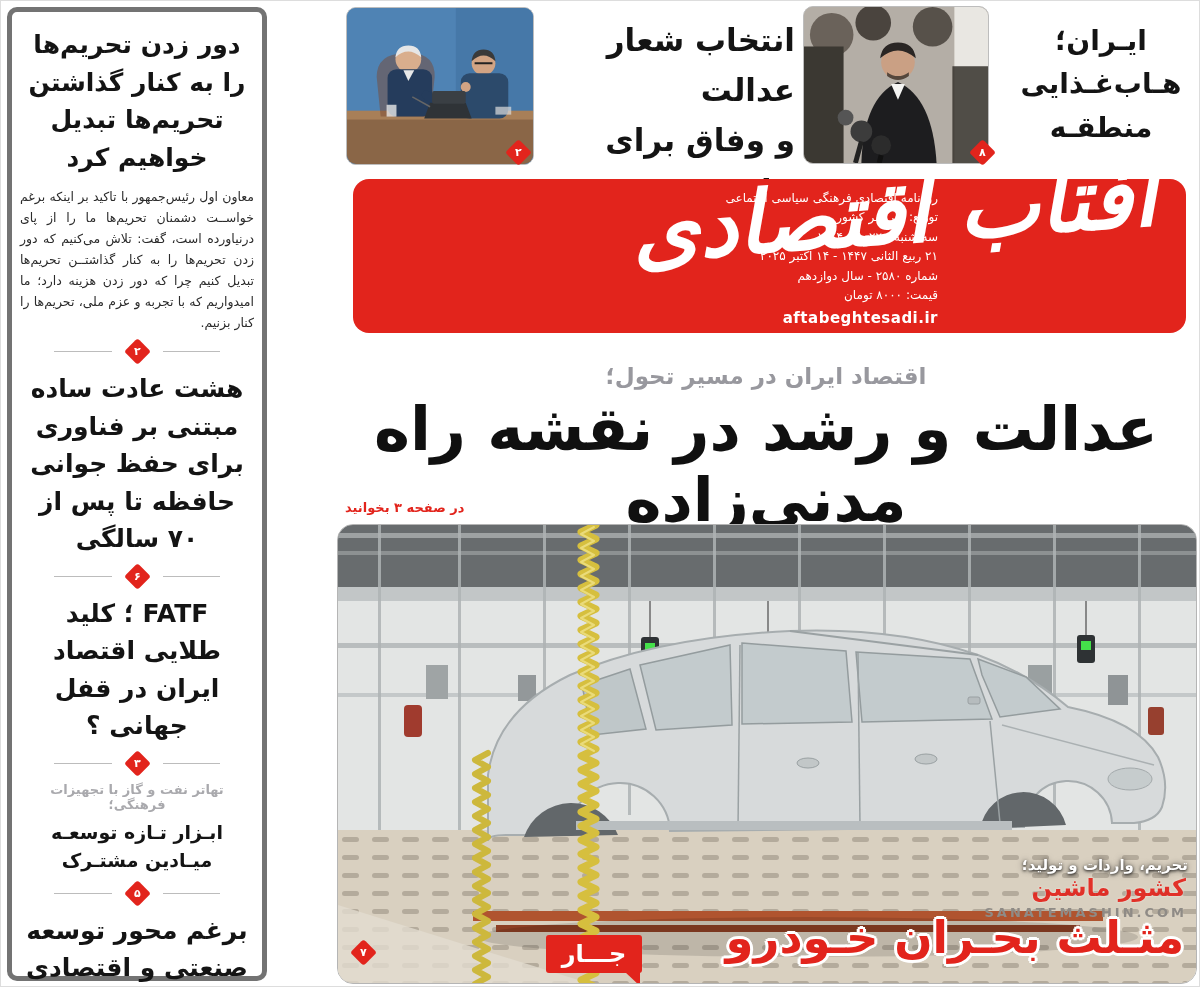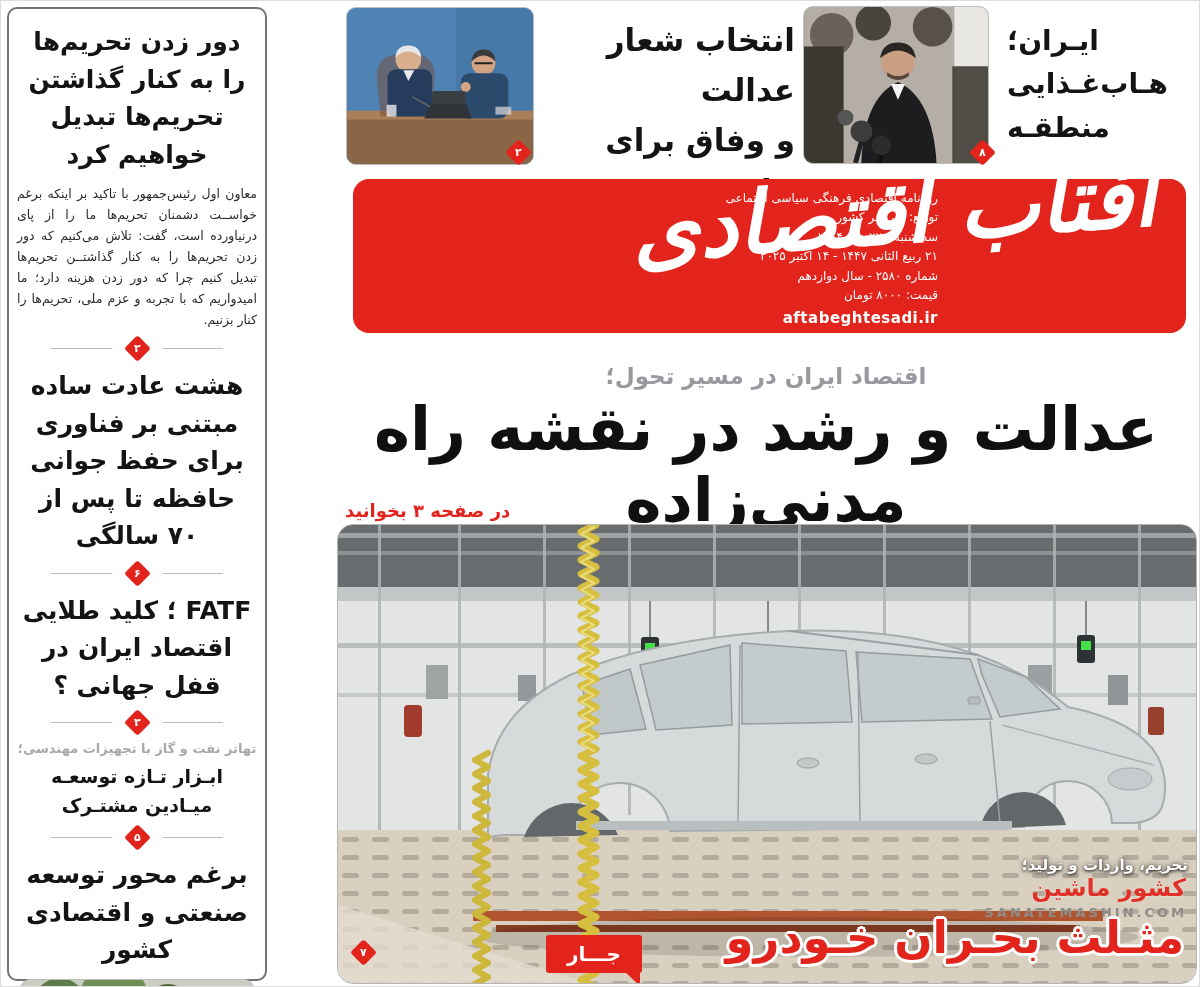--- a/index.html
+++ b/index.html
@@ -5,77 +5,77 @@
   html,body{margin:0;padding:0;background:#f2f2f2;}
   #page{
     position:relative;width:1200px;height:987px;background:#fff;overflow:hidden;
     margin:0 auto;border:1px solid #ddd;box-sizing:border-box;
     font-family:"DejaVu Sans",sans-serif;direction:rtl;color:#111;
   }
   .abs{position:absolute;}
   
   .left-col{
     position:absolute;left:6px;top:6px;width:260px;height:974px;
-    border:2px solid #737373;border-radius:10px;box-sizing:border-box;
+    border:5px solid #737373;border-radius:10px;box-sizing:border-box;
     padding:8px 8px 0;text-align:center;background:#fff;
   }
   .lc-head{font-weight:bold;color:#141414;margin:6px 4px 0;line-height:1.5;}
   .fs26{font-size:25px;}
   .lc-body{
     font-size:12.5px;line-height:1.68;color:#2b2b2b;text-align:justify;
     margin:10px 0 4px;direction:rtl;
   }
   .kicker-sm{font-size:13px;color:#a9a9ad;font-weight:bold;margin:8px 0 2px;}
   .sep{display:flex;align-items:center;justify-content:center;gap:16px;margin:9px 34px;}
   .sep .line{flex:1;height:1px;background:#bcbcbc;max-width:96px;}
   .diamond{
     width:19px;height:19px;background:#e2241c;border-radius:3px;
     transform:rotate(45deg);display:flex;align-items:center;justify-content:center;flex:none;
   }
   .diamond i{transform:rotate(-45deg);font-style:normal;color:#fff;font-size:11px;font-weight:bold;line-height:1;}
   .lc-photo{margin:10px 3px 4px;height:198px;border:1px solid #bdbdbd;border-radius:10px;overflow:hidden;background:#cfd3c9;}
   
   .top-photo{border:1px solid #bdbdbd;border-radius:10px;overflow:hidden;background:#4f83b4;box-sizing:border-box;}
   .hl-center{font-size:31px;font-weight:bold;line-height:1.62;text-align:right;white-space:pre-line;color:#141414;}
-  .hl-right{font-size:28px;font-weight:bold;line-height:1.55;text-align:left;white-space:pre-line;color:#141414;}
+  .hl-right{font-size:28px;font-weight:bold;line-height:1.55;text-align:center;white-space:pre-line;color:#141414;}
   .badge-float{position:absolute;z-index:5;}
   
   .masthead{
     position:absolute;left:352px;top:178px;width:833px;height:154px;
     background:#e2241c;border-radius:16px;
   }
   .mast-logo{
     position:absolute;right:30px;top:-16px;color:#fff;font-size:86px;font-weight:bold;
     font-style:italic;transform:rotate(-4deg);white-space:nowrap;letter-spacing:-4px;
   }
   .mast-info{position:absolute;left:255px;top:10px;width:330px;text-align:right;color:#fff;}
   .mast-info div{font-size:12px;line-height:1.62;}
   .mast-info .site{font-weight:bold;font-size:15px;direction:ltr;text-align:right;letter-spacing:.5px;}
   
   .lead-kicker{left:336px;top:362px;width:858px;text-align:center;font-size:23px;font-weight:bold;color:#98989e;}
   .lead-headline{left:336px;top:392px;width:858px;text-align:center;font-size:61px;font-weight:bold;color:#101010;letter-spacing:-1px;}
-  .lead-pageref{left:344px;top:499px;font-size:18px;font-weight:bold;color:#e2241c;}
+  .lead-pageref{left:344px;top:499px;font-size:13px;font-weight:bold;color:#e2241c;}
   
   .main-photo{
     position:absolute;left:336px;top:523px;width:858px;height:458px;
     border:1px solid #b5b5b5;border-radius:16px;overflow:hidden;background:#e3e5e4;
   }
   .mp-topic{right:8px;top:331px;color:#fff;font-size:15px;font-weight:bold;
     text-shadow:0 1px 3px rgba(0,0,0,.85),0 0 6px rgba(0,0,0,.6);}
   .mp-wm-fa{right:10px;top:349px;color:#e2241c;font-size:24px;font-weight:bold;opacity:.92;
     text-shadow:0 0 2px rgba(255,255,255,.8);}
   .mp-wm-en{right:9px;top:380px;color:#8f8b86;font-size:13px;font-weight:bold;letter-spacing:3px;direction:ltr;}
   .mp-caption{
     right:12px;top:386px;font-size:45px;font-weight:bold;color:#e2241c;white-space:nowrap;
     text-shadow:-2px -2px 0 #fff,2px -2px 0 #fff,-2px 2px 0 #fff,2px 2px 0 #fff,0 -3px 0 #fff,0 3px 0 #fff,-3px 0 0 #fff,3px 0 0 #fff;
     margin-left:32px;
   }
   .mp-bubble{
     left:208px;top:410px;width:96px;height:38px;background:#e2241c;color:#fff;border-radius:3px;
-    display:flex;align-items:center;justify-content:center;font-size:20px;font-weight:bold;
+    display:flex;align-items:center;justify-content:center;font-size:24px;font-weight:bold;
   }
   .mp-bubble::after{
     content:"";position:absolute;right:2px;bottom:-13px;width:0;height:0;
     border-top:14px solid #e2241c;border-left:15px solid transparent;
   }
   .mp-diamond{left:16px;top:418px;}
   svg{display:block;}
 </style>
 </head>
 <body>
@@ -107,21 +107,21 @@
     <div class="lc-head fs26">FATF ؛ کلید طلایی اقتصاد ایران در قفل جهانی ؟</div>
 
     <div class="sep">
       <span class="line"></span>
       <span class="diamond">
           <i>۳</i>
         </span>
       <span class="line"></span>
     </div>
 
-    <div class="kicker-sm">تهاتر نفت و گاز با تجهیزات مهندسی؛</div>
+    <div class="kicker-sm">تهاتر نفت و گاز با تجهیزات فرهنگی؛</div>
     <div class="lc-head" style="font-size:19px;">ابـزار تـازه توسعـه میـادین مشتـرک</div>
 
     <div class="sep">
       <span class="line"></span>
       <span class="diamond">
           <i>۵</i>
         </span>
       <span class="line"></span>
     </div>
 

